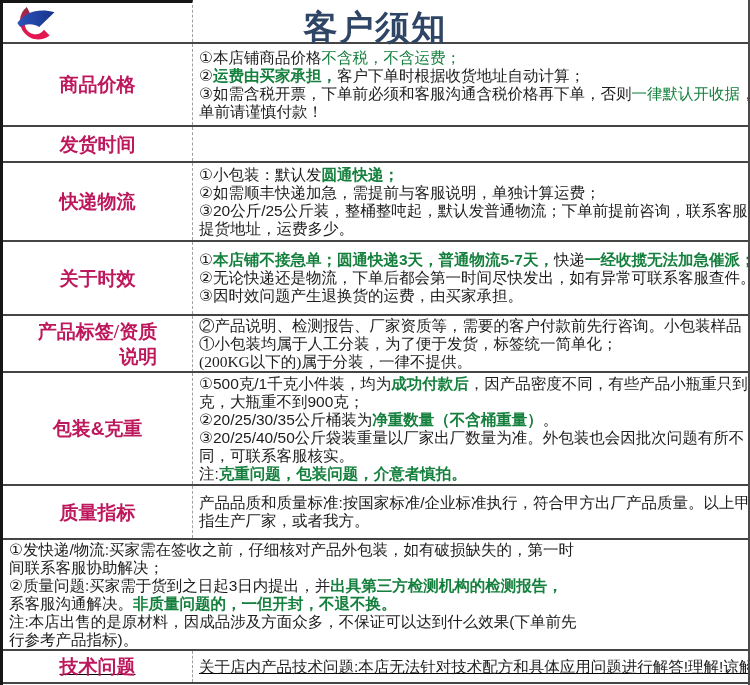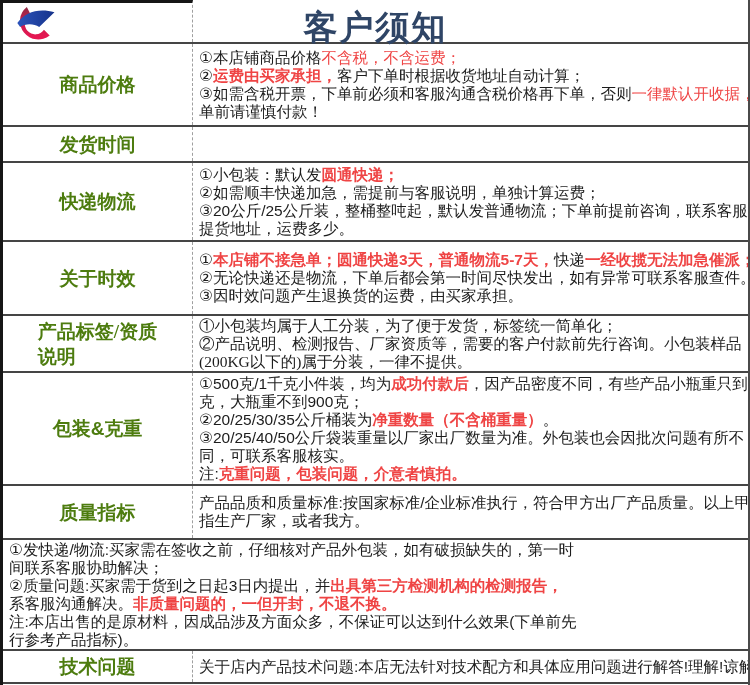--- a/index.html
+++ b/index.html
@@ -22,32 +22,32 @@
     border-top:2px solid #454545;box-sizing:border-box;overflow:hidden;
   }
   #rows .row:nth-child(1){height:83px;}
   #rows .row:nth-child(2){height:36px;}
   #rows .row:nth-child(3){height:79px;}
   #rows .row:nth-child(4){height:74px;}
   #rows .row:nth-child(5){height:57px;font-family:Liberation Serif, serif;}
   #rows .row:nth-child(6){height:113px;}
   #rows .row:nth-child(7){height:54px;}
   #rows .row:nth-child(8){height:111px;}
-  #rows .row:nth-child(9){height:35px;border-bottom:2px solid #454545;}
+  #rows .row:nth-child(9){height:35px;border-bottom:2px solid #454545;text-decoration:underline;}
   .lbl{
-    display:flex;align-items:center;justify-content:center;text-align:left;
-    font-weight:bold;font-size:19px;line-height:25px;color:#4d7c0f;
+    display:flex;align-items:center;justify-content:center;text-align:right;
+    font-weight:bold;font-size:19px;line-height:25px;color:#be185d;
     border-right:1px dashed #9f9f9f;white-space:pre-line;box-sizing:border-box;padding:0 4px;
   }
   .cnt{
     display:flex;flex-direction:column;justify-content:center;
     padding:1px 2px 1px 6px;font-size:15.5px;line-height:18px;color:#1c1c1c;box-sizing:border-box;
   }
   .line{white-space:nowrap;}
-  .red{color:#ef4444;}
+  .red{color:#15803d;}
   .bd{font-weight:bold;}
 </style>
 </head>
 <body>
 
 <div class="page">
 
   <div class="header">
     <div class="hleft">
       <svg class="logo" viewBox="0 0 96 84" width="47" height="40" aria-hidden="true">
@@ -98,22 +98,22 @@
         <div class="cnt">
           <div class="line"><span>①</span><span class="red bd">本店铺不接急单；圆通快递3天，普通物流5-7天，</span><span>快递</span><span class="red bd">一经收揽无法加急催派；</span></div>
           <div class="line"><span>②无论快递还是物流，下单后都会第一时间尽快发出，如有异常可联系客服查件。</span></div>
           <div class="line"><span>③因时效问题产生退换货的运费，由买家承担。</span></div>
         </div>
       </div>
       <div class="row">
         <div class="lbl">产品标签/资质
 说明</div>
         <div class="cnt">
+          <div class="line"><span>②产品说明、检测报告、厂家资质等，需要的客户付款前先行咨询。小包装样品</span></div>
           <div class="line"><span>①小包装均属于人工分装，为了便于发货，标签统一简单化；</span></div>
-          <div class="line"><span>②产品说明、检测报告、厂家资质等，需要的客户付款前先行咨询。小包装样品</span></div>
           <div class="line"><span>(200KG以下的)属于分装，一律不提供。</span></div>
         </div>
       </div>
       <div class="row">
         <div class="lbl">包装&amp;克重</div>
         <div class="cnt">
           <div class="line"><span>①500克/1千克小件装，均为</span><span class="red bd">成功付款后</span><span>，因产品密度不同，有些产品小瓶重只到480</span></div>
           <div class="line"><span>克，大瓶重不到900克；</span></div>
           <div class="line"><span>②20/25/30/35公斤桶装为</span><span class="red bd">净重数量（不含桶重量）</span><span>。</span></div>
           <div class="line"><span>③20/25/40/50公斤袋装重量以厂家出厂数量为准。外包装也会因批次问题有所不</span></div>

